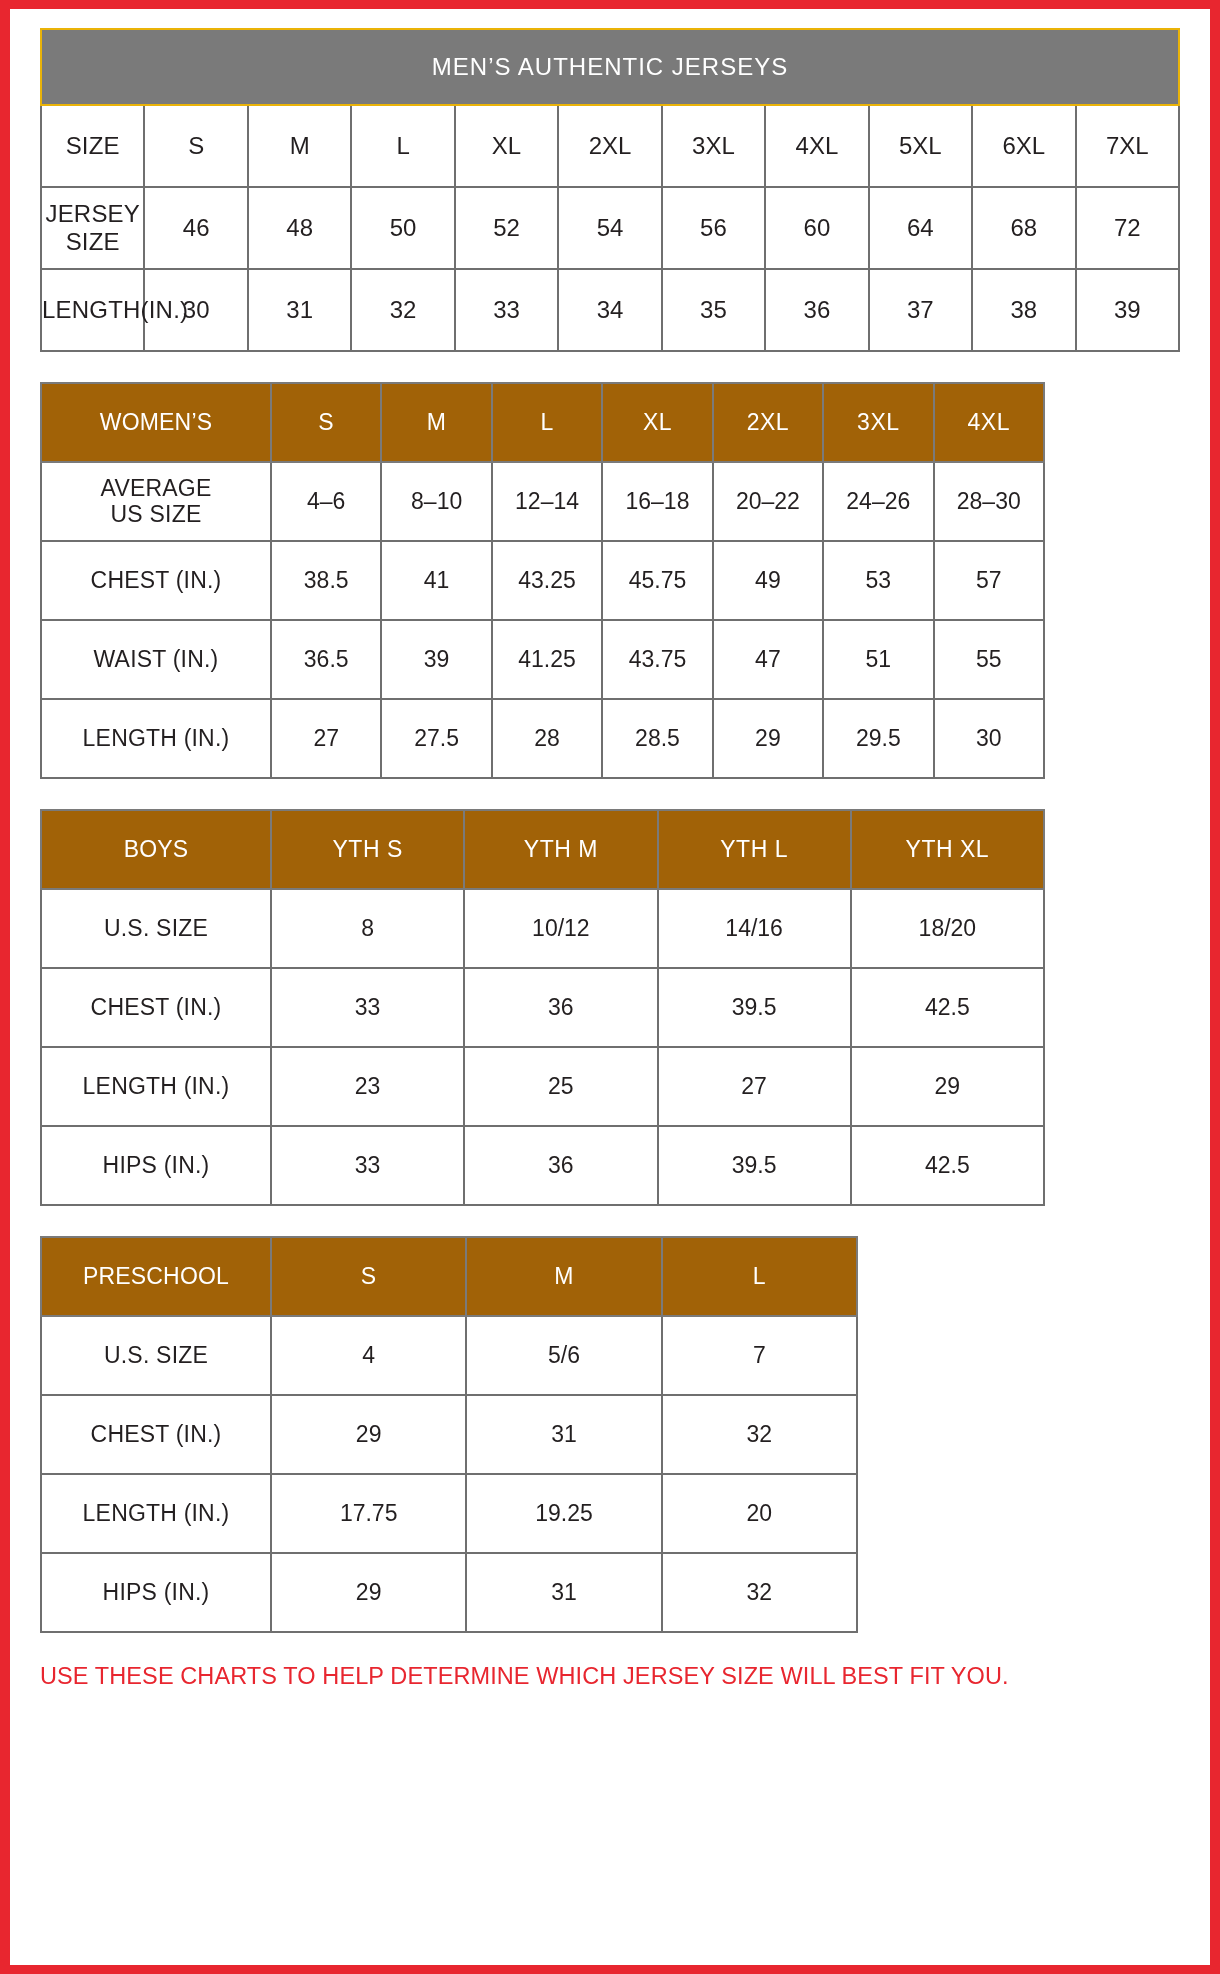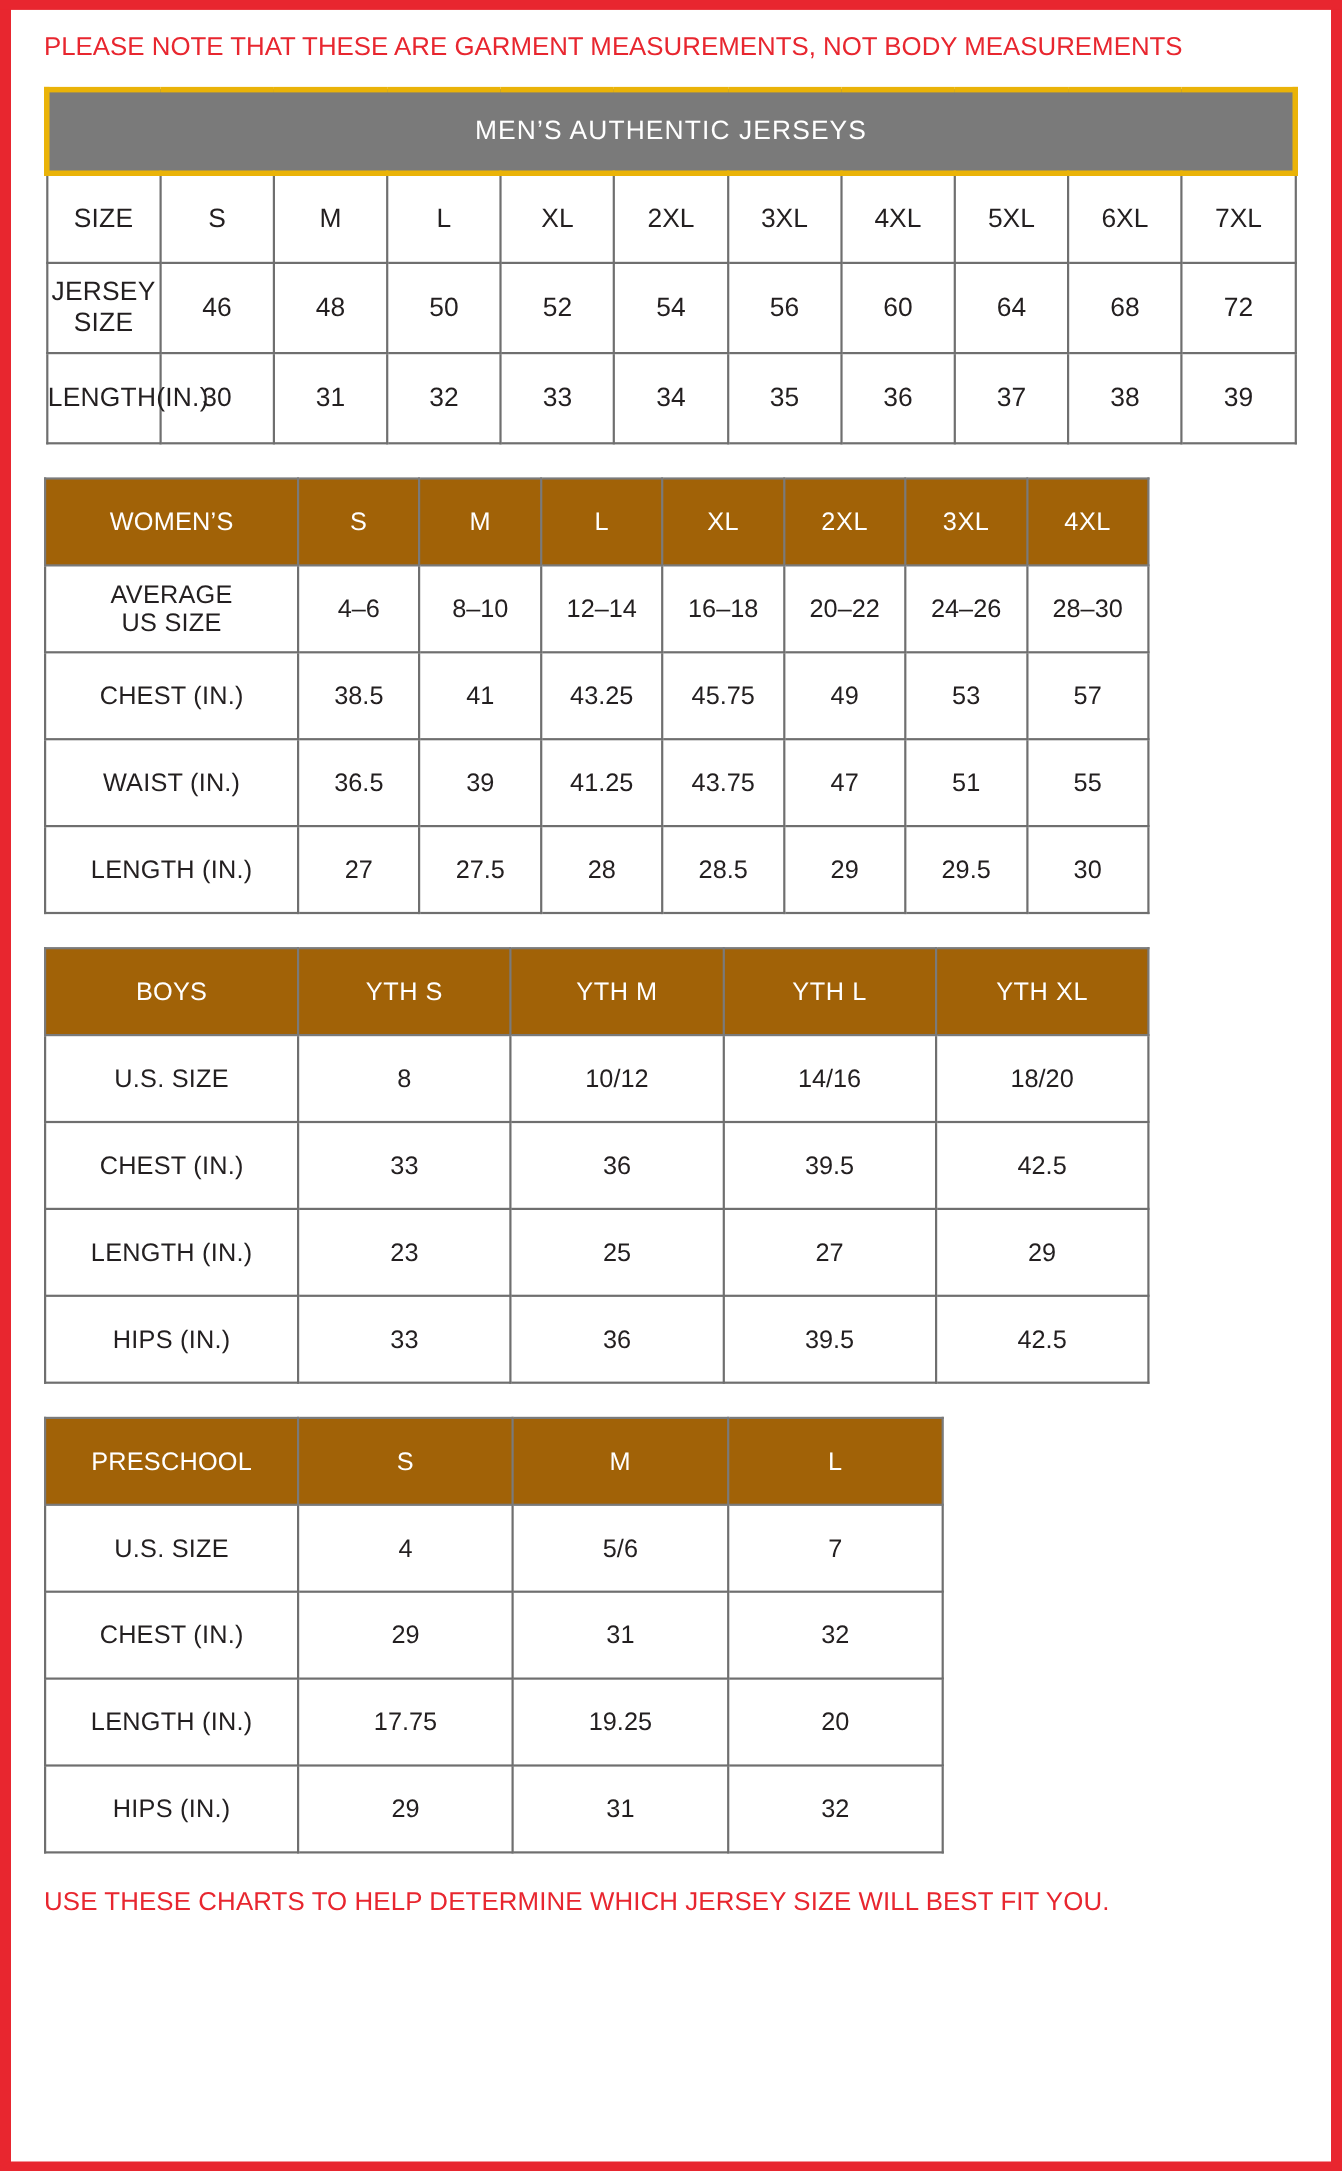--- a/index.html
+++ b/index.html
@@ -48,21 +48,21 @@
     font-size: 23px;
     color: #231f20;
     padding: 0;
     background: #ffffff;
   }
   .band {
     background: #7a7a7a;
     color: #ffffff;
     font-size: 27px;
     letter-spacing: 1px;
-    border: 5px solid #eab308;
+    border: 2px solid #eab308;
   }
   .hdrcell {
     background: #a16207;
     color: #ffffff;
     font-size: 23px;
     letter-spacing: 0.5px;
     border: 2px solid #7a7a7a;
   }
   .rowlabel {
     font-size: 23px;
@@ -111,21 +111,20 @@
 </head>
 <body>
 
 <div class="redline redline-left"></div>
 <div class="redline redline-right"></div>
 <div class="redline redline-top"></div>
 <div class="redline redline-bottom"></div>
 
 <div class="page">
 
-  <p class="note">PLEASE NOTE THAT THESE ARE GARMENT MEASUREMENTS, NOT BODY MEASUREMENTS</p>
 
   <table id="mens-table">
     <tbody>
       <tr class="bandrow">
         <td class="band" colspan="11">MEN’S AUTHENTIC JERSEYS</td>
       </tr>
       <tr>
         <td class="rowlabel">SIZE</td>
         <td>S</td>
         <td>M</td>

